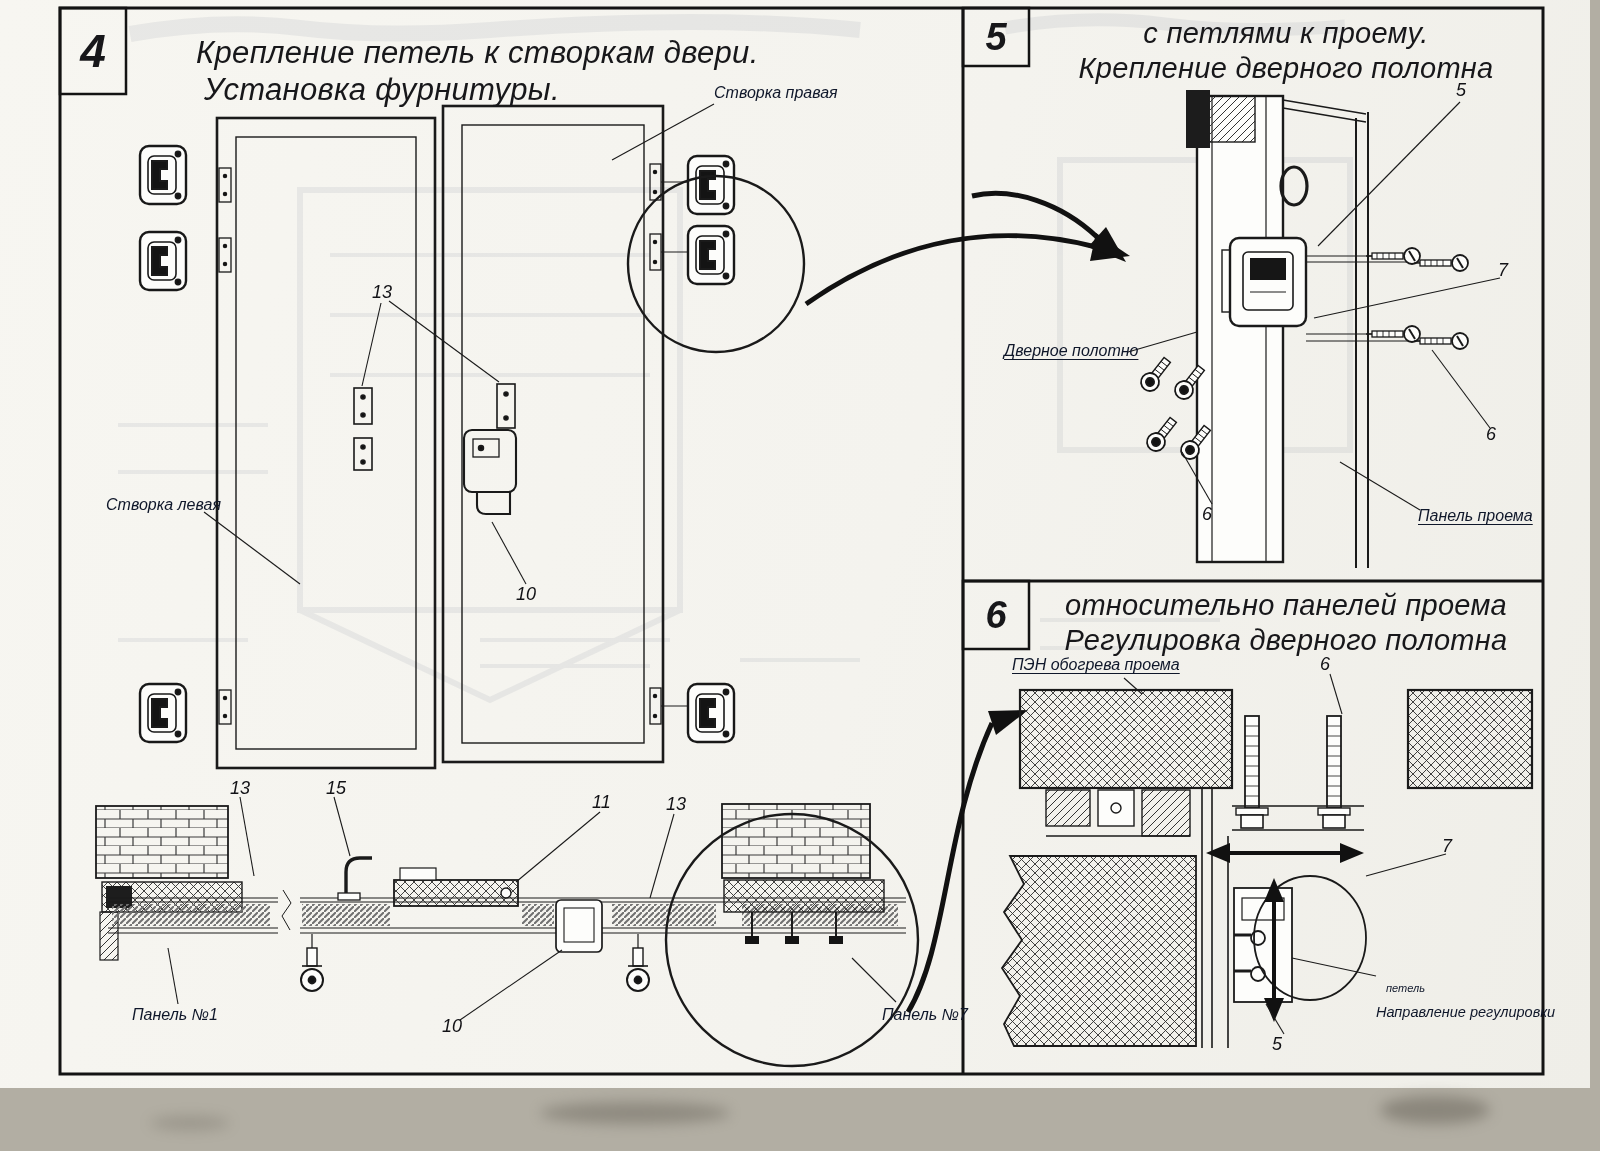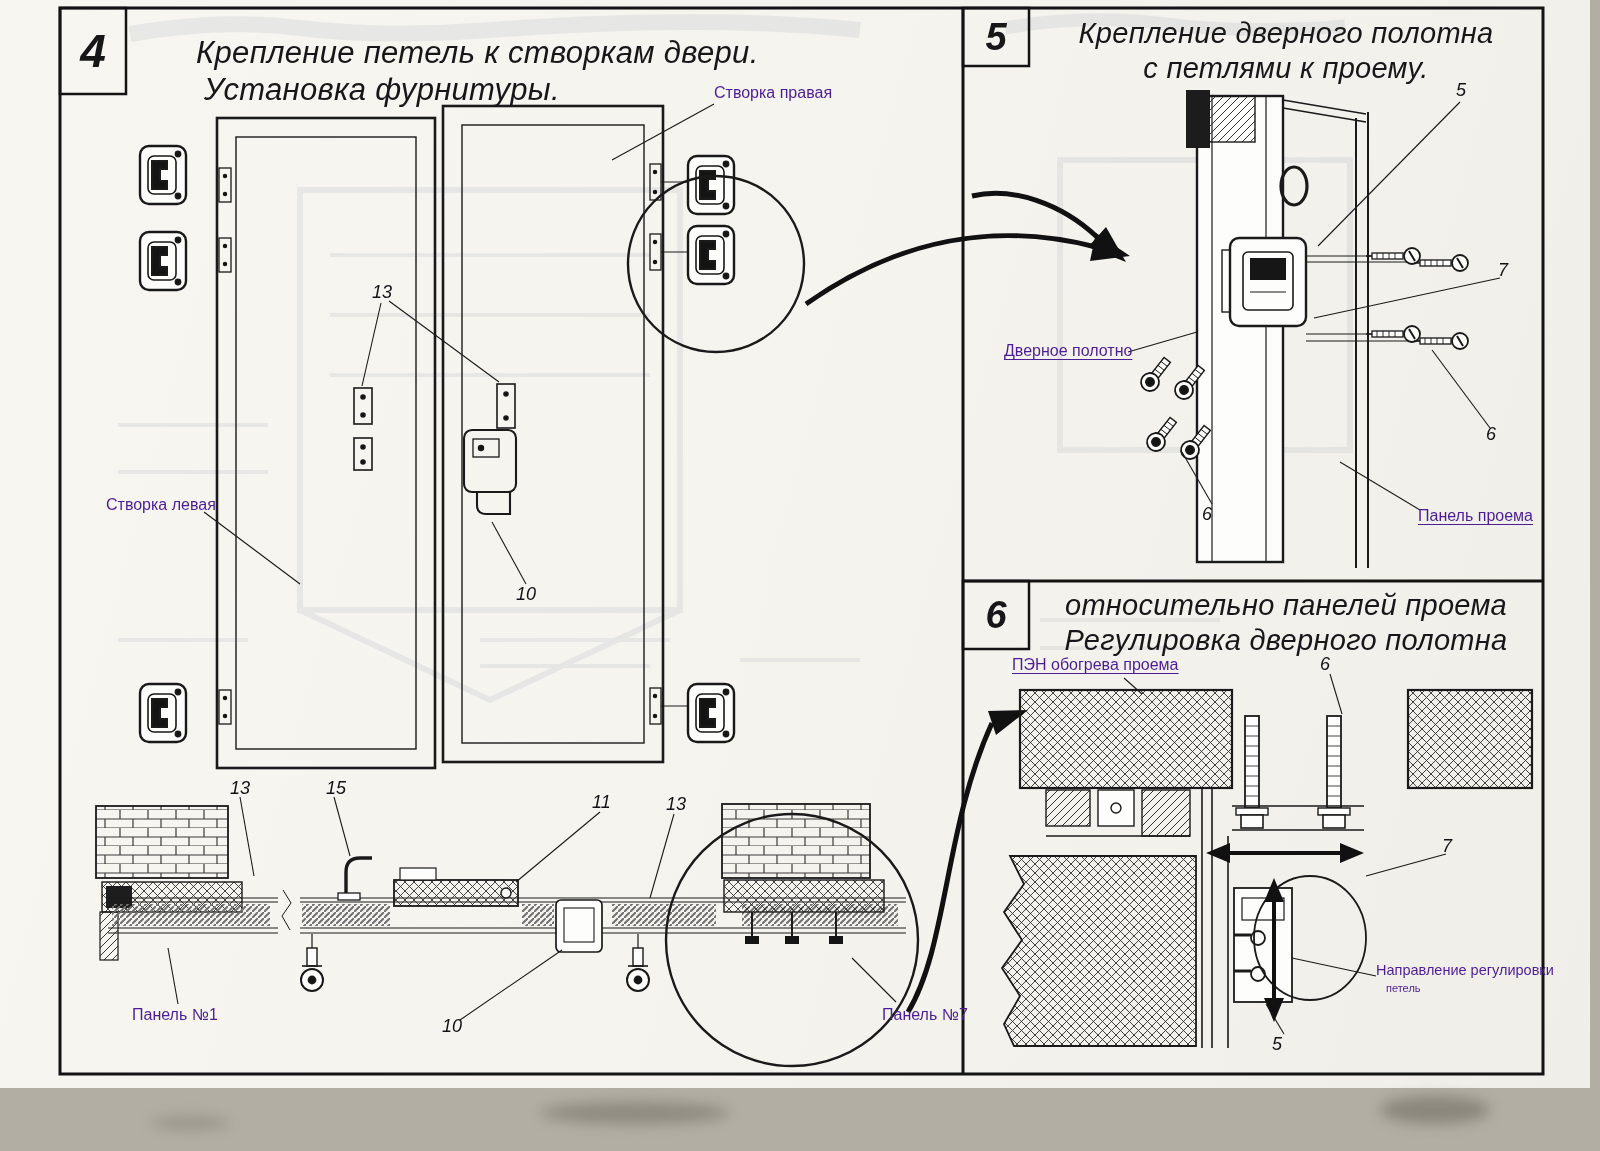--- a/index.html
+++ b/index.html
@@ -17,21 +17,21 @@
   .smudge { position:absolute; border-radius:50%; filter:blur(7px); background:#645f55; }
   svg.art { position:absolute; left:0; top:0; }
   .ov { position:absolute; white-space:nowrap; }
   .numbox-num {
     display:flex; align-items:center; justify-content:center;
     font-style:italic; font-weight:bold; color:#17171a;
   }
   .title { font-style:italic; color:#17171a; line-height:1.2; letter-spacing:.3px; }
   .title .t2 { margin-left:8px; }
   .title.centered { text-align:center; }
-  .lbl { font-size:16px; color:#4c1d95;text-align:center; }
+  .lbl { font-style:italic; font-size:16px; color:#0f172a;text-align:center; }
   .lbl.u { text-decoration:underline; text-underline-offset:3px; }
   .co { font-style:italic; font-size:18px; color:#121216; }
 </style>
 </head>
 <body>
 
 <div class="paper"></div>
 
 <div class="smudge" style="left:540px;top:1102px;width:190px;height:22px;opacity:.45"></div>
 <div class="smudge" style="left:1380px;top:1096px;width:110px;height:28px;opacity:.5"></div>
@@ -353,22 +353,22 @@
 
 <span class="ov numbox-num" style="left:60px;top:8px;width:66px;height:86px;font-size:46px;">4</span>
 <span class="ov numbox-num" style="left:963px;top:8px;width:66px;height:58px;font-size:38px;">5</span>
 <span class="ov numbox-num" style="left:963px;top:581px;width:66px;height:68px;font-size:38px;">6</span>
 
 <div class="ov title" style="left:196px;top:22px;font-size:31px;margin-top:12px;">
   <div>Крепление петель к створкам двери.</div>
   <div class="t2">Установка фурнитуры.</div>
 </div>
 <div class="ov title centered" style="left:1036px;top:16px;width:500px;font-size:29px;">
+  <div>с петлями к проему.</div>
   <div>Крепление дверного полотна</div>
-  <div>с петлями к проему.</div>
 </div>
 <div class="ov title centered" style="left:1036px;top:588px;width:500px;font-size:29px;">
   <div>относительно панелей проема</div>
   <div>Регулировка дверного полотна</div>
 </div>
 
 <span class="ov lbl" style="left:714px;top:84px;">Створка правая</span>
 <span class="ov lbl" style="left:106px;top:496px;">Створка левая</span>
 <span class="ov lbl" style="left:132px;top:1006px;">Панель №1</span>
 <span class="ov lbl" style="left:882px;top:1006px;">Панель №7</span>
@@ -383,18 +383,18 @@
 
 <span class="ov lbl u" style="left:1004px;top:342px;">Дверное полотно</span>
 <span class="ov lbl u" style="left:1418px;top:498px;margin-top:9px;">Панель проема</span>
 
 <span class="ov co" style="left:1456px;top:80px;">5</span>
 <span class="ov co" style="left:1498px;top:260px;">7</span>
 <span class="ov co" style="left:1486px;top:424px;">6</span>
 <span class="ov co" style="left:1202px;top:504px;">6</span>
 
 <span class="ov lbl u" style="left:1012px;top:656px;">ПЭН обогрева проема</span>
-<span class="ov lbl" style="left:1376px;top:962px;font-size:14.5px;">Направление регулировки</span>
+<span class="ov lbl" style="left:1376px;top:1004px;font-size:14.5px;">Направление регулировки</span>
 <span class="ov lbl" style="left:1386px;top:982px;font-size:11px;">петель</span>
 
 <span class="ov co" style="left:1320px;top:654px;">6</span>
 <span class="ov co" style="left:1442px;top:836px;">7</span>
 <span class="ov co" style="left:1272px;top:1034px;">5</span>
 
 </body></html>

